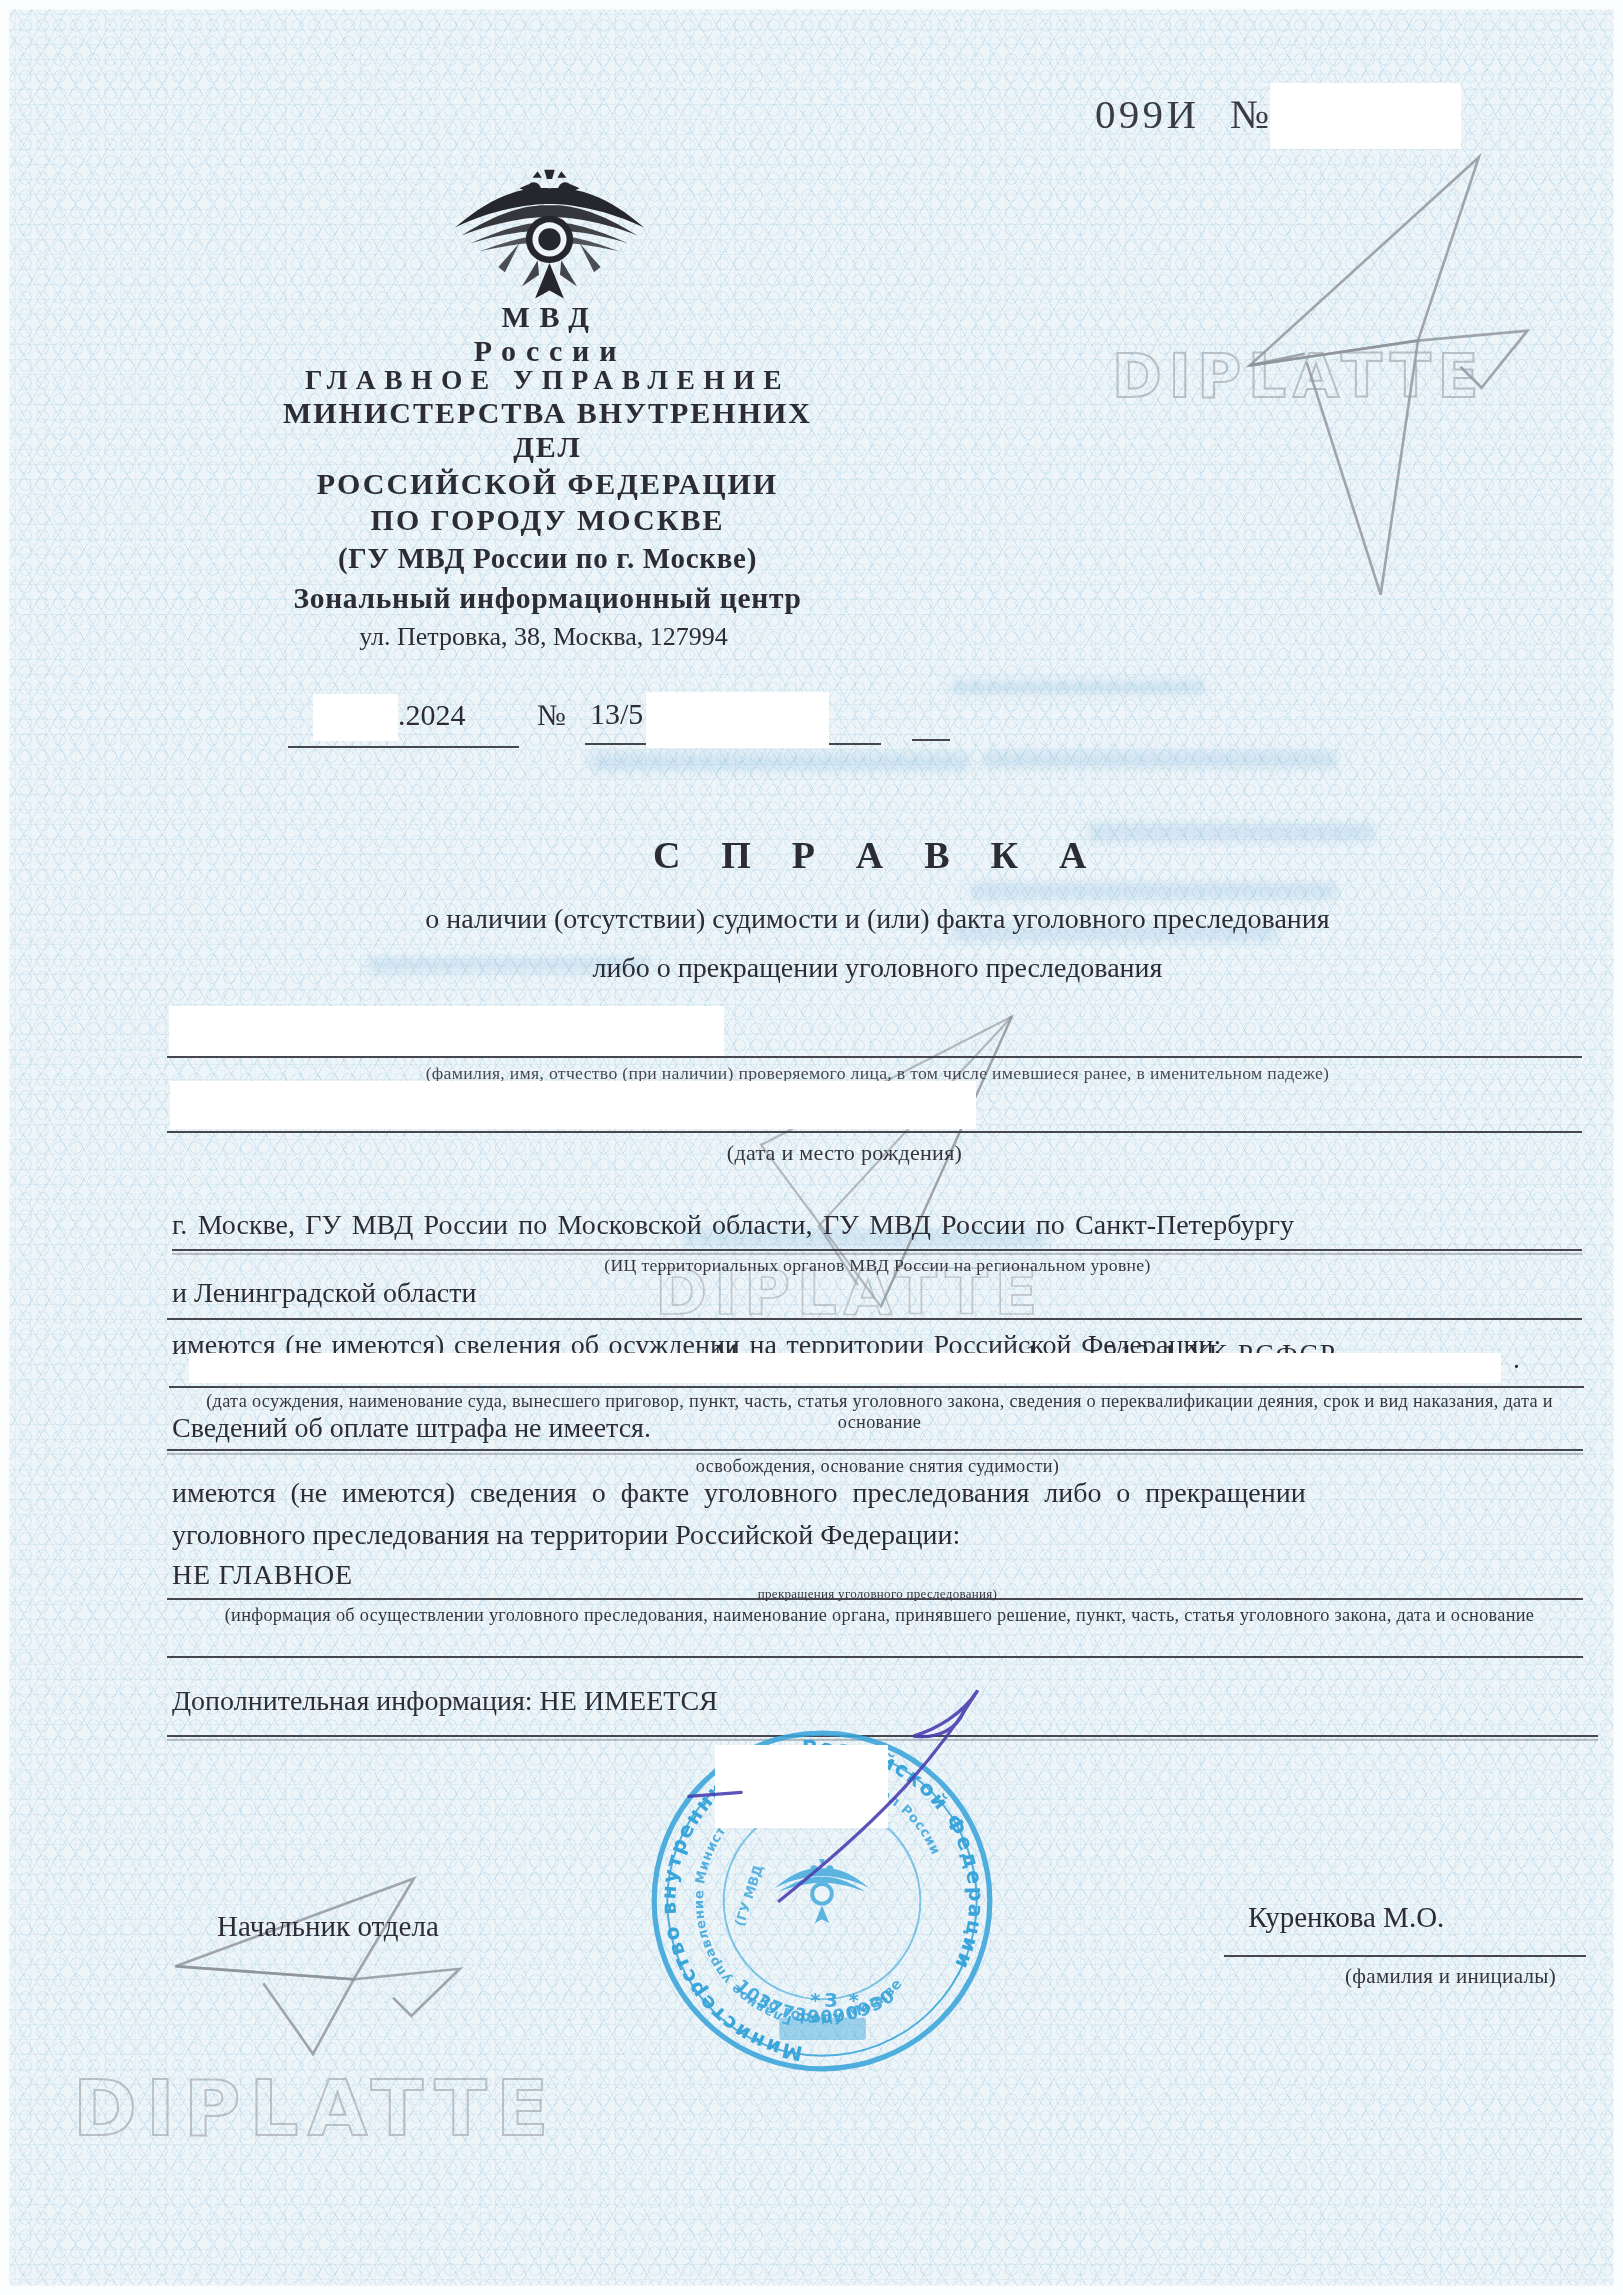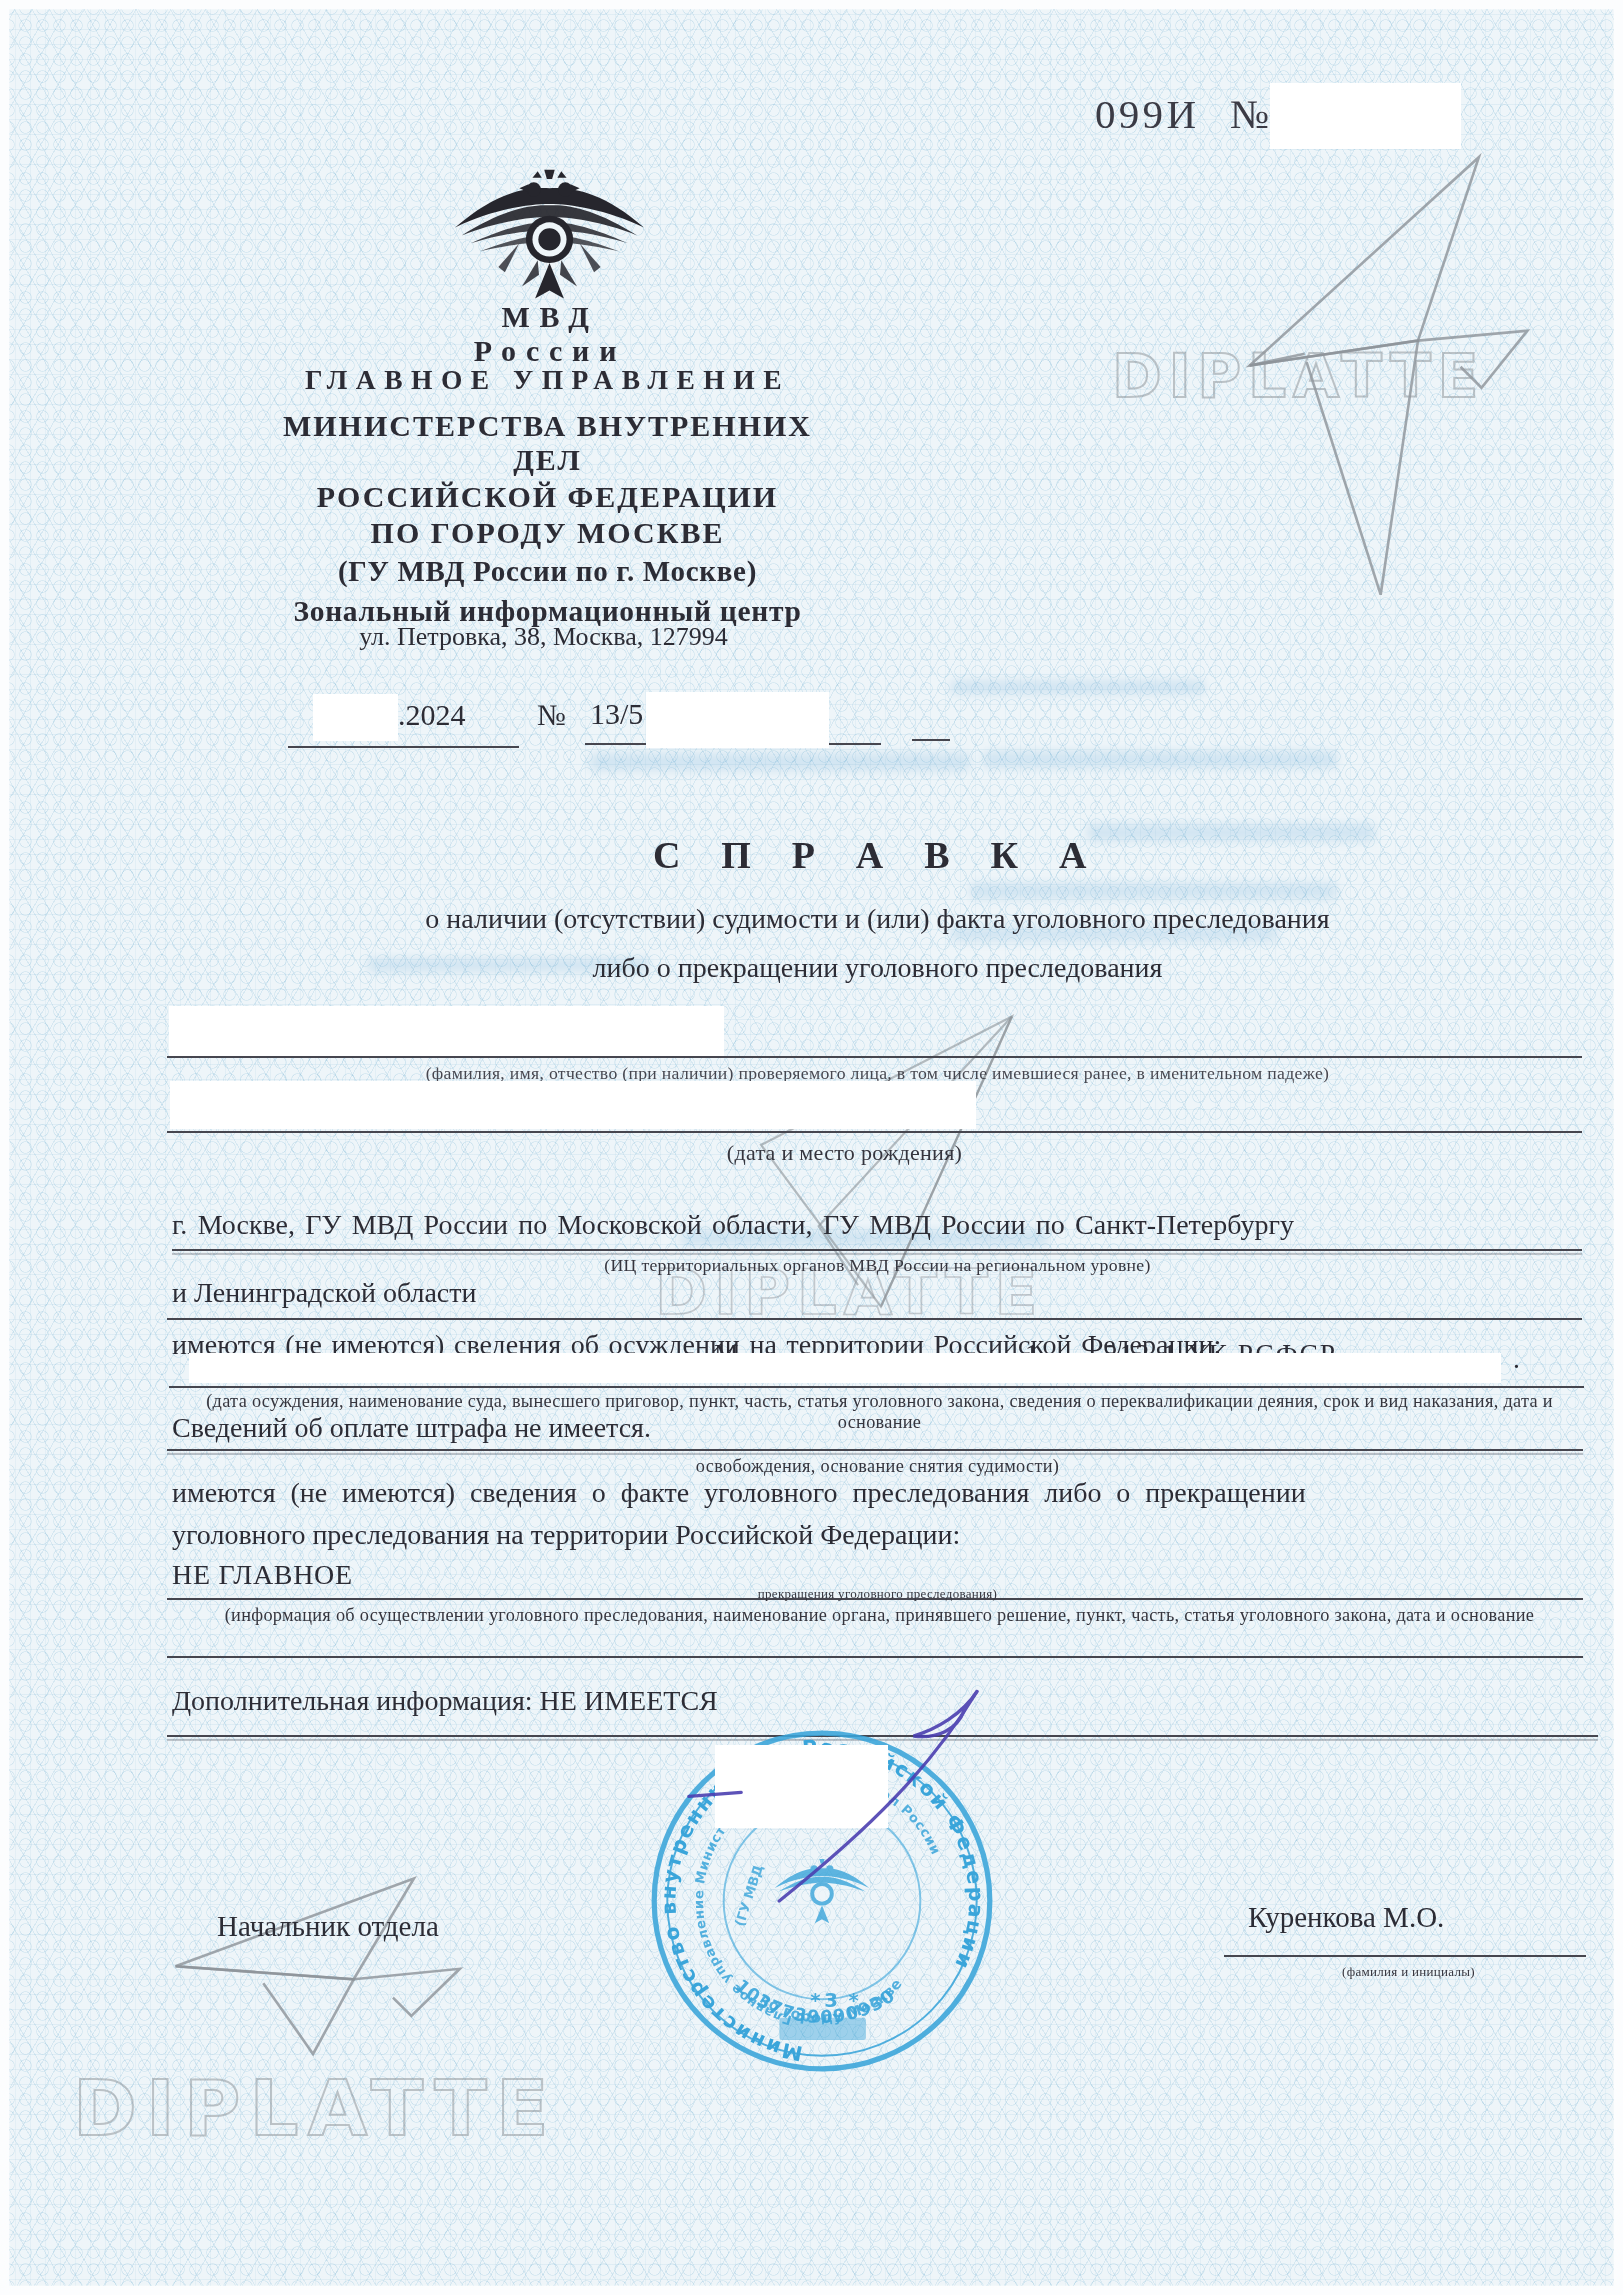--- a/index.html
+++ b/index.html
@@ -31,21 +31,21 @@
   .bodyline{position:absolute;font-size:28px;color:#2c2c35;white-space:nowrap;z-index:5;}
   .wm-text{
     position:absolute;font-family:"DejaVu Sans",sans-serif;font-weight:700;
     color:rgba(0,0,0,0);-webkit-text-stroke:2px rgba(146,151,157,.55);
     z-index:2;white-space:nowrap;
   }
   .ghost{position:absolute;background:rgba(80,155,205,.17);filter:blur(4.6px);border-radius:5.2px;z-index:1;}
   .planes{position:absolute;inset:0;z-index:2;pointer-events:none;}
   .serial{position:absolute;left:1095px;top:90px;font-size:41px;letter-spacing:3.3px;color:#3b3b45;z-index:4;white-space:nowrap;}
   .letterhead{position:absolute;left:251px;top:364px;width:593px;text-align:center;font-weight:bold;z-index:4;}
-  .lh1{font-size:27.5px;letter-spacing:8.5px;margin-bottom:13px;}
+  .lh1{font-size:27.5px;letter-spacing:8.5px;margin-bottom:0;}
   .lh2{font-size:30px;letter-spacing:2px;margin-bottom:2.6px;}
   .lh3{font-size:30px;letter-spacing:2px;margin-bottom:2.6px;}
   .lh4{font-size:30px;letter-spacing:2px;margin-bottom:5.2px;}
   .lh5{font-size:29px;letter-spacing:0.7px;margin-bottom:6.6px;}
   .lh6{font-size:29.5px;letter-spacing:0.7px;}
   .addr{position:absolute;left:229px;top:622px;width:629px;text-align:center;font-size:26px;z-index:4;}
   .title-blk{position:absolute;left:183px;top:833px;width:1389px;text-align:center;z-index:4;}
   .title-main{font-size:38px;font-weight:bold;letter-spacing:15.7px;margin-bottom:26px;}
   .title-sub{font-size:28px;margin-bottom:17px;margin-top:11px;}
   .stamp-wrap{position:absolute;left:645px;top:1724px;width:354px;height:354px;z-index:7;}
@@ -234,16 +234,16 @@
     <g fill="none" stroke="#4b3fb0" stroke-width="5" stroke-linecap="round" opacity=".9">
       <path d="M542,42 C470,160 380,250 240,362"></path>
       <path d="M542,42 C520,76 480,100 445,110 C480,115 512,100 522,72"></path>
       <path d="M102,202 L182,196"></path>
     </g>
   </svg>
 
   <div class="bodyline" style="left:197px;top:1910px;font-size:29px;margin-left:20px;">Начальник отдела</div>
   <div class="bodyline" style="left:1248px;top:1901px;font-size:29px;">Куренкова М.О.</div>
   <div class="rule" style="left:1224px;top:1955px;width:362px;"></div>
-  <div class="cap" style="left:1238px;top:1964px;width:341px;font-size:13px;">(фамилия и инициалы)</div>
+  <div class="cap" style="left:1280px;top:1964px;width:341px;font-size:21px;">(фамилия и инициалы)</div>
 
 </div>
 
 
 </body></html>

